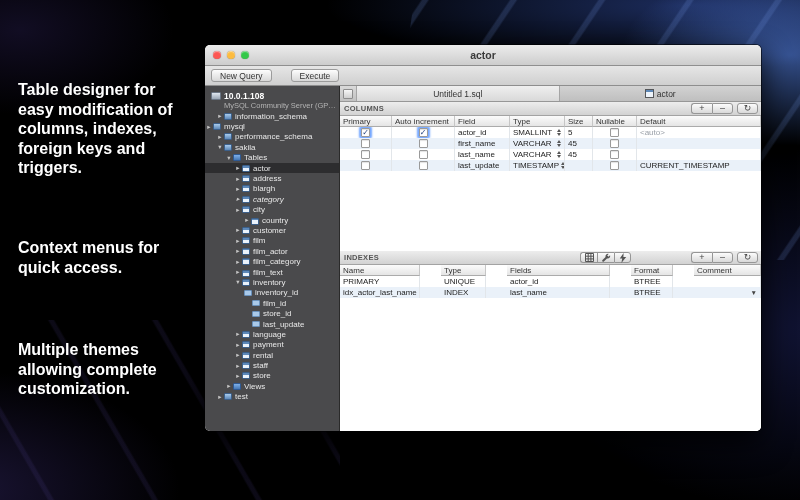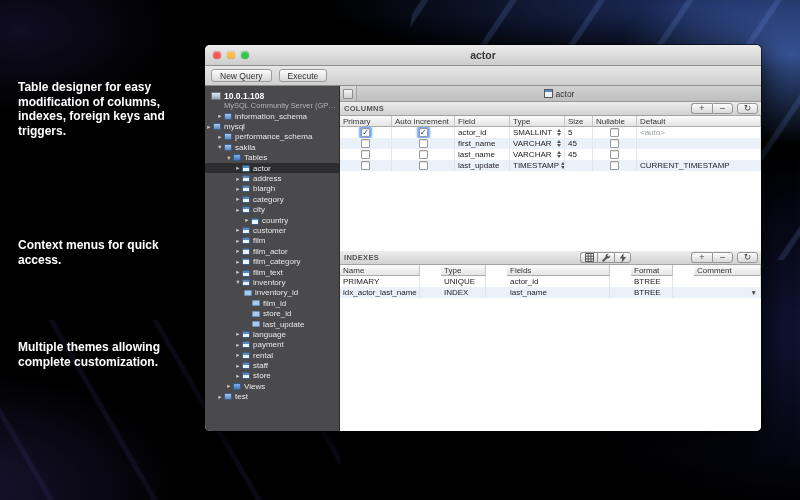--- a/index.html
+++ b/index.html
@@ -13,39 +13,39 @@
       radial-gradient(ellipse 300px 170px at -30px 490px, rgba(90,70,180,.28), transparent 70%),
       radial-gradient(ellipse 220px 120px at 20px 30px, rgba(80,60,160,.22), transparent 70%),
       #000;
   }
   .streaks{position:absolute;right:-60px;top:-60px;width:460px;height:320px;pointer-events:none;
     background:repeating-linear-gradient(118deg, transparent 0 34px, rgba(130,170,255,.16) 36px 40px, transparent 42px 78px);
     transform:skewX(-8deg);}
   .streaks2{position:absolute;left:-80px;bottom:-40px;width:420px;height:220px;pointer-events:none;
     background:repeating-linear-gradient(60deg, transparent 0 40px, rgba(120,100,220,.10) 42px 45px, transparent 47px 90px);}
 
-  .caption{position:absolute;color:#fff;font-weight:bold;font-size:12px;line-height:1.22;width:162px;left:18px;}
+  .caption{position:absolute;color:#fff;font-weight:bold;font-size:16px;line-height:1.22;width:162px;left:18px;}
   .cap1{top:80px;}
   .cap2{top:238px;}
   .cap3{top:340px;}
 
   
   .window{position:absolute;left:205px;top:45px;width:556px;height:386px;border-radius:5px;overflow:hidden;
     background:#fff;box-shadow:0 12px 30px rgba(0,0,0,.85), 0 0 0 1px rgba(0,0,0,.55);}
   .titlebar{height:20px;background:linear-gradient(#ececec,#cdcdcd);border-bottom:1px solid #8f8f8f;position:relative;
     display:flex;align-items:center;justify-content:center;}
   .title{font-size:10.5px;font-weight:600;color:#3a3a3a;}
   .lights{position:absolute;left:8px;top:6px;display:flex;gap:6px;}
   .light{width:8px;height:8px;border-radius:50%;box-shadow:inset 0 1px 1px rgba(255,255,255,.5), 0 0 1px rgba(0,0,0,.5);}
   .l-red{background:#fc5753;}
   .l-yellow{background:#fdbc40;}
   .l-green{background:#34c84a;}
 
   .toolbar{height:19px;background:linear-gradient(#e6e6e6,#cfcfcf);border-bottom:1px solid #8e8e8e;
-    display:flex;align-items:center;gap:7px;padding-left:6px;}
+    display:flex;align-items:center;gap:19px;padding-left:6px;}
   .tbtn{height:13px;padding:0 8px;font-size:8.5px;color:#333;background:linear-gradient(#fdfdfd,#d8d8d8);
     border:1px solid #9b9b9b;border-radius:3px;display:flex;align-items:center;}
 
   .content{display:flex;height:346px;}
 
   
   .sidebar{width:134px;flex:0 0 134px;background:#4a4a4c;border-right:1px solid #2a2a2a;overflow:hidden;padding-top:4px;}
   .host-row{display:flex;align-items:center;height:11px;font-size:8.5px;font-weight:bold;color:#fff;padding-left:6px;gap:3px;white-space:nowrap;}
   .host-ico{width:8px;height:6px;background:linear-gradient(#dfe6ee,#9aa6b4);border:1px solid #6b7684;border-radius:1px;flex:0 0 8px;}
   .server-row{font-size:7.5px;color:#b3b3b3;padding-left:19px;height:10px;line-height:10px;white-space:nowrap;overflow:hidden;text-overflow:ellipsis;}
@@ -174,21 +174,21 @@
           <div class="tree-item" style="padding-left: 29px;">
             <span class="tri">▸</span>
             <span class="tree-ico ico-table"></span>
             <span>address</span>
           </div>
           <div class="tree-item" style="padding-left: 29px;">
             <span class="tri">▸</span>
             <span class="tree-ico ico-table"></span>
             <span>blargh</span>
           </div>
-          <div class="tree-item" style="padding-left: 29px;">
+          <div class="tree-item" style="padding-left: 29px; font-style: italic;">
             <span class="tri">▸</span>
             <span class="tree-ico ico-table"></span>
             <span>category</span>
           </div>
           <div class="tree-item" style="padding-left: 29px;">
             <span class="tri">▸</span>
             <span class="tree-ico ico-table"></span>
             <span>city</span>
           </div>
           <div class="tree-item" style="padding-left: 38px; align-items: flex-end;">
@@ -282,20 +282,23 @@
             <span>test</span>
           </div>
         </div>
     </div>
 
     <div class="pane">
       <div class="tabbar">
         <div class="tabbar-ico-cell">
           <span class="doc-ico"></span>
         </div>
+      <div class="tab active">
+            <span>Untitled 1.sql</span>
+          </div>
           <div class="tab">
             <span class="tab-ico"></span>
             <span>actor</span>
           </div>
         </div>
 
       <div class="secbar">
         <span class="sectitle">COLUMNS</span>
         <span class="spacer"></span>
         <div class="segbtns">

